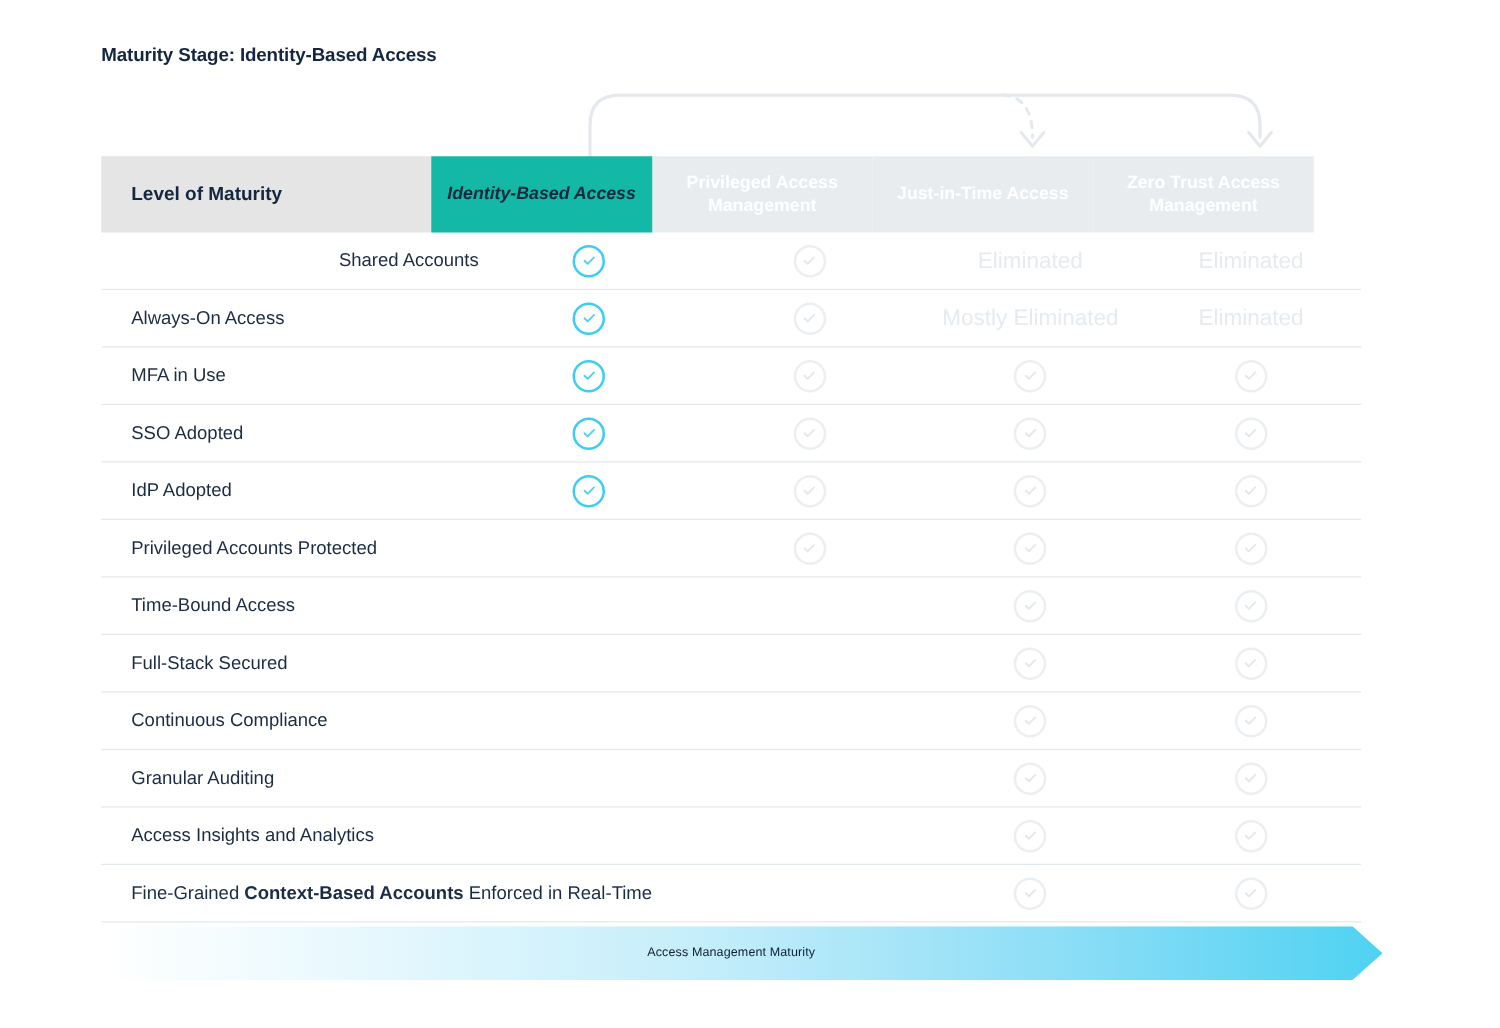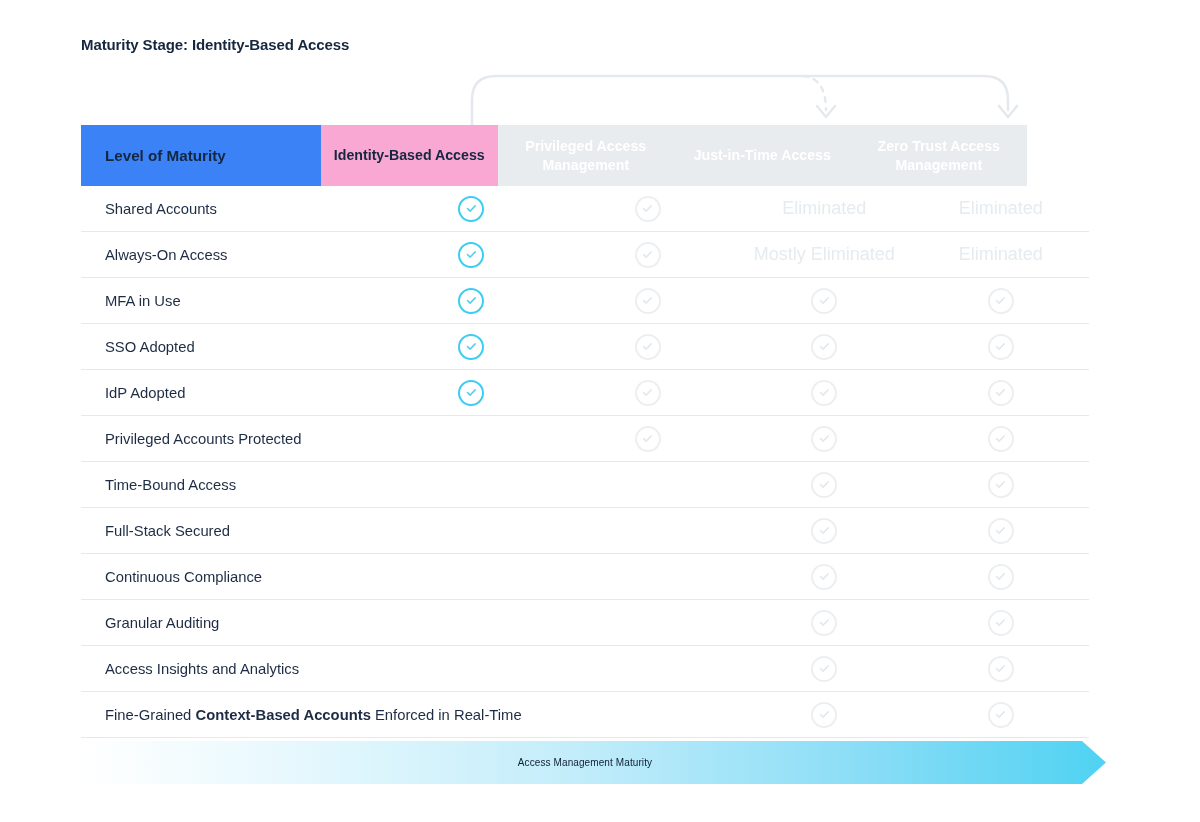--- a/index.html
+++ b/index.html
@@ -59,50 +59,51 @@
     align-items: center;
     justify-content: center;
     text-align: center;
     font-size: 14.2px;
     font-weight: bold;
     line-height: 1.28;
     padding: 0 6px;
   }
 
   .th-label {
-    width: 240px;
+    width: 264px;
     justify-content: flex-start;
     padding-left: 24px;
-    background: #3b82f6;
+    background: #e5e5e5;
     color: #15263f;
     font-size: 15.2px;
     text-align: left;
   }
 
   .th-col {
     width: 176.5px;
     background: #e8ecef;
     color: #ffffff;
   }
 
   .th-col.active {
-    background: #f9a8d4;
+    background: #14b8a6;
     color: #15263f;
+    font-style: italic;
   }
 
   .tbody { width: 100%; }
 
   .tr {
     display: flex;
     height: 46px;
     border-bottom: 1px solid #e4e9ed;
     align-items: center;
   }
 
-  .tr:first-child { border-top: none; }
+  .tr:first-child { border-top: none; text-align: right; }
 
   .td-label {
     width: 302px;
     padding-left: 24px;
     font-size: 14.8px;
     color: #1d2c44;
     white-space: nowrap;
   }
 
   .td-label b { font-weight: bold; }

